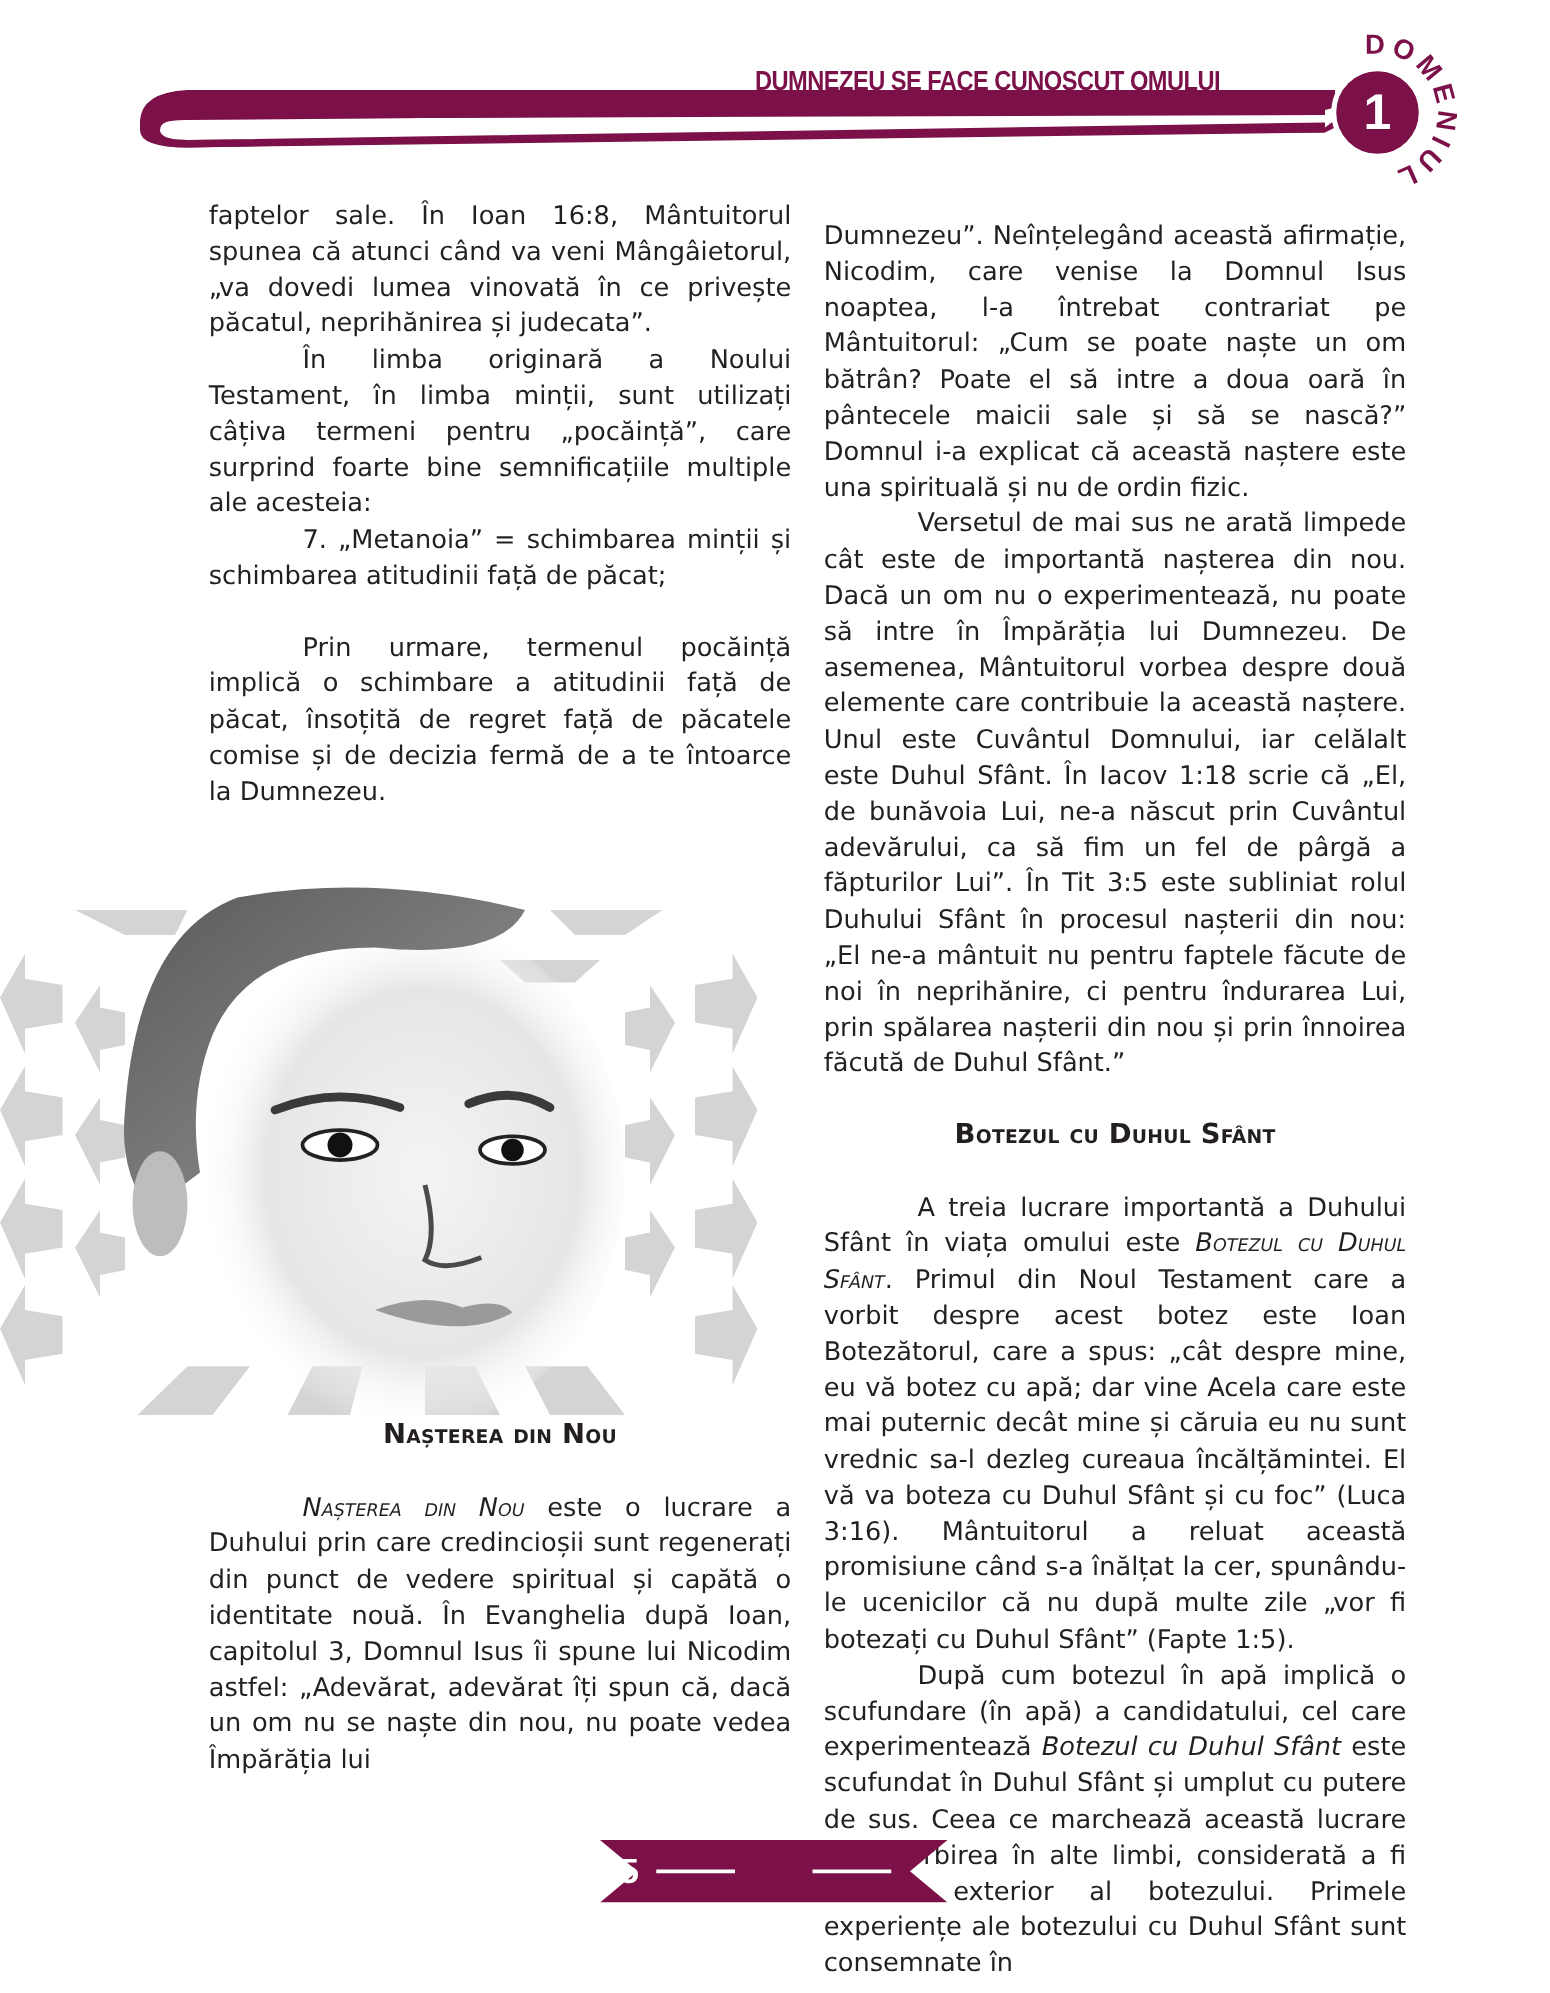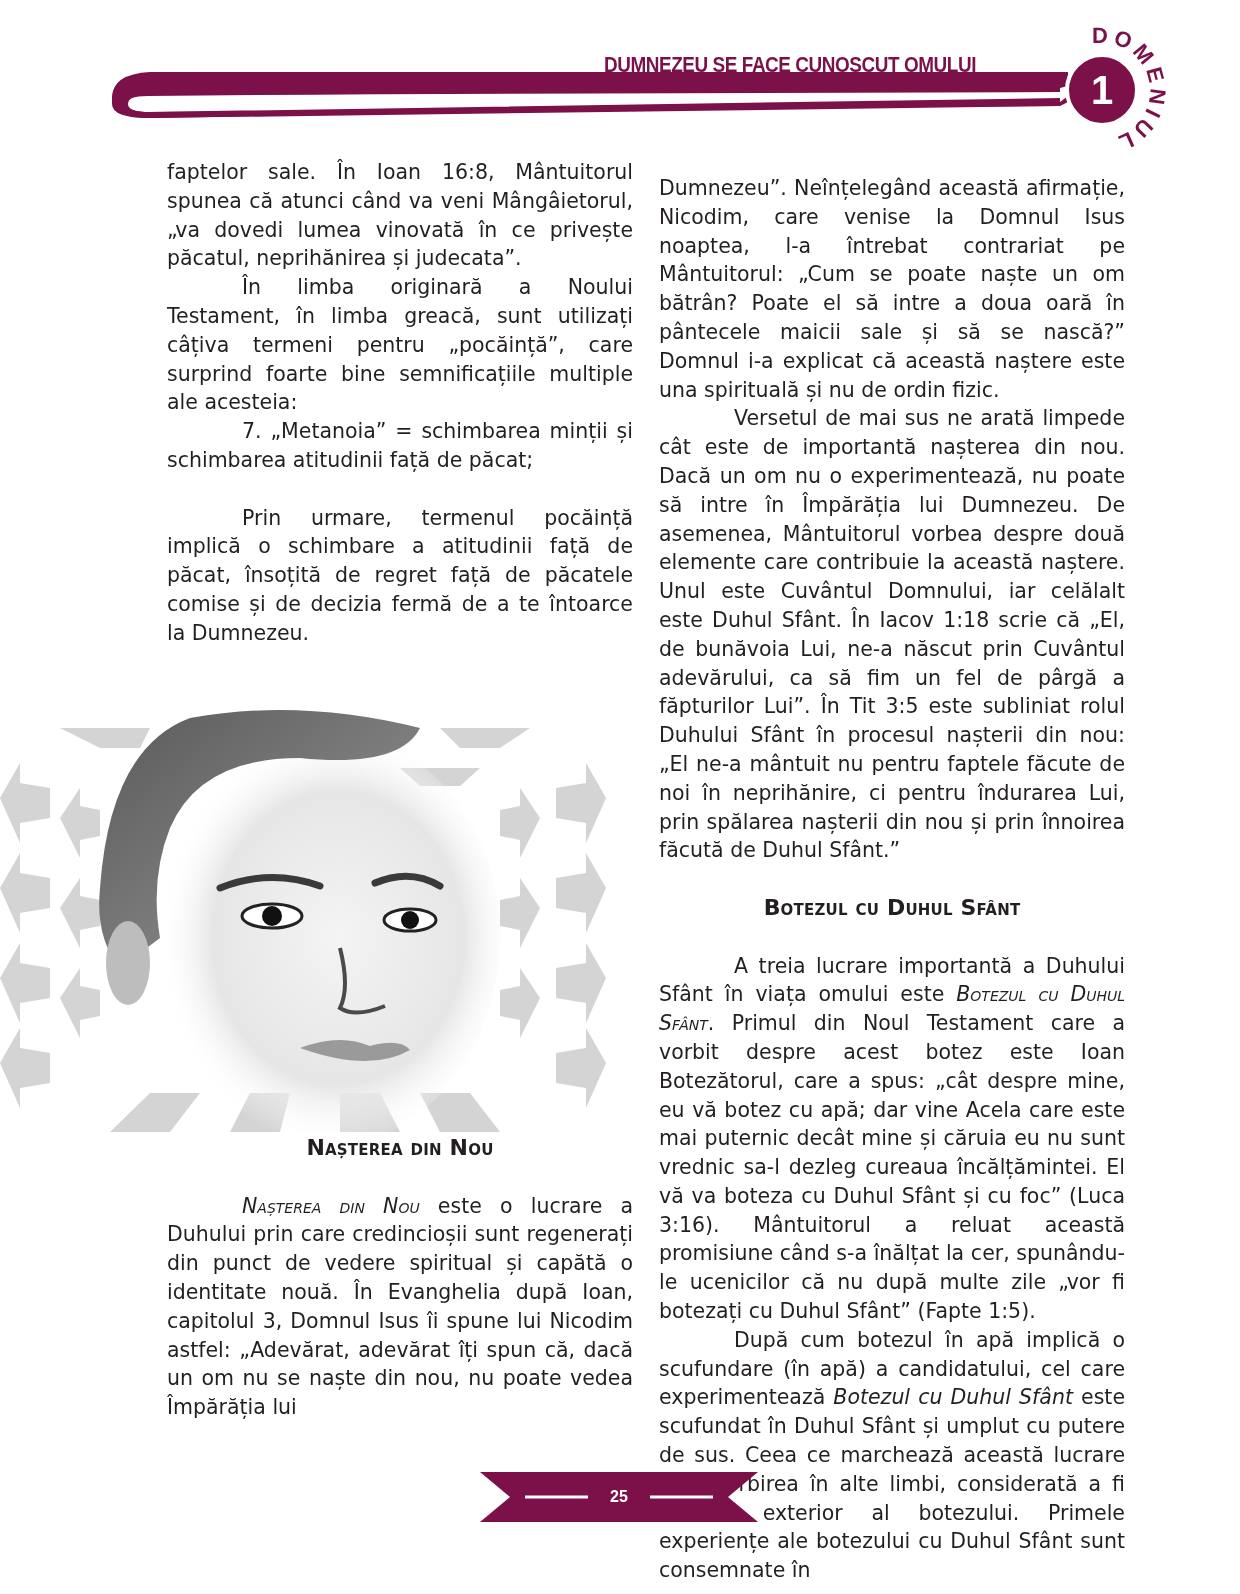--- a/index.html
+++ b/index.html
@@ -16,21 +16,21 @@
   .indent { text-indent: 75px; }
   .li-indent { text-indent: 75px; }
   .gap { height: 28.8px; }
   .heading { text-align: center; font-weight: bold; font-variant: small-caps; font-size: 22px; letter-spacing: 0.2px; }
   .sc-it { font-style: italic; font-variant: small-caps; }
   .it { font-style: italic; }
 
   .figure { position: absolute; left: 0; top: 708px; width: 606px; height: 424px; overflow: hidden; background: #fff; }
 
   .footer { position: absolute; left: 480px; top: 1472px; width: 278px; height: 50px; }
-  .page-num { position: absolute; left: 0; top: 10px; width: 278px; text-align: center; color: #fff; font-family: "Liberation Sans", sans-serif; font-weight: bold; font-size: 16px; line-height: 30px; }
+  .page-num { position: absolute; left: 0; top: 10px; width: 278px; text-align: left; color: #fff; font-family: "Liberation Sans", sans-serif; font-weight: bold; font-size: 28px; line-height: 30px; }
 </style>
 </head>
 <body>
 
 <div class="header">
   <svg width="1240" height="150" viewBox="0 0 1240 150">
 
     <path d="M 112 98 Q 112 74 150 72 L 1068 72 L 1068 86 L 1060 88 L 148 96 Q 126 96 126 104 L 126 104 Q 126 112 150 112 L 1060 106 L 1068 102 L 1068 96 Q 1060 102 1060 102 L 150 118 Q 112 118 112 104 Z" fill="#7b1148"></path>
     <path d="M 112 100 Q 112 74 152 73 L 1060 73 L 1060 92 L 150 95 Q 128 95 128 104 Q 128 112 150 112 L 1060 98 L 1060 106 L 150 118 Q 112 118 112 100 Z" fill="#7b1148"></path>
 
@@ -41,21 +41,21 @@
     <text font-family="Liberation Sans, sans-serif" font-weight="bold" font-size="22" fill="#7b1148" letter-spacing="4">
       <textPath href="#arcPath" id="arc-text">DOMENIUL</textPath>
     </text>
   </svg>
   <div class="running-title">DUMNEZEU SE FACE CUNOSCUT OMULUI</div>
   <div class="chapter-num">1</div>
 </div>
 
 <div class="col col-left">
   <p>faptelor sale. În Ioan 16:8, Mântuitorul spunea că atunci când va veni Mângâietorul, „va dovedi lumea vinovată în ce privește păcatul, neprihănirea și judecata”.</p>
-  <p class="indent">În limba originară a Noului Testament, în limba greacă, sunt utilizați câțiva termeni pentru „pocăință”, care surprind foarte bine semnificațiile multiple ale acesteia:</p>
+  <p class="indent">În limba originară a Noului Testament, în limba minții, sunt utilizați câțiva termeni pentru „pocăință”, care surprind foarte bine semnificațiile multiple ale acesteia:</p>
   <p class="li-indent">7. „Metanoia” = schimbarea minții și schimbarea atitudinii față de păcat;</p>
   <div class="gap"></div>
   <p class="indent">Prin urmare, termenul pocăință implică o schimbare a atitudinii față de păcat, însoțită de regret față de păcatele comise și de decizia fermă de a te întoarce la Dumnezeu.</p>
 </div>
 
 <div class="figure">
   <svg width="606" height="424" viewBox="0 0 606 424">
     <defs>
       <radialGradient id="faceGrad" cx="0.55" cy="0.5" r="0.5">
         <stop offset="0" stop-color="#f4f4f4"></stop>

